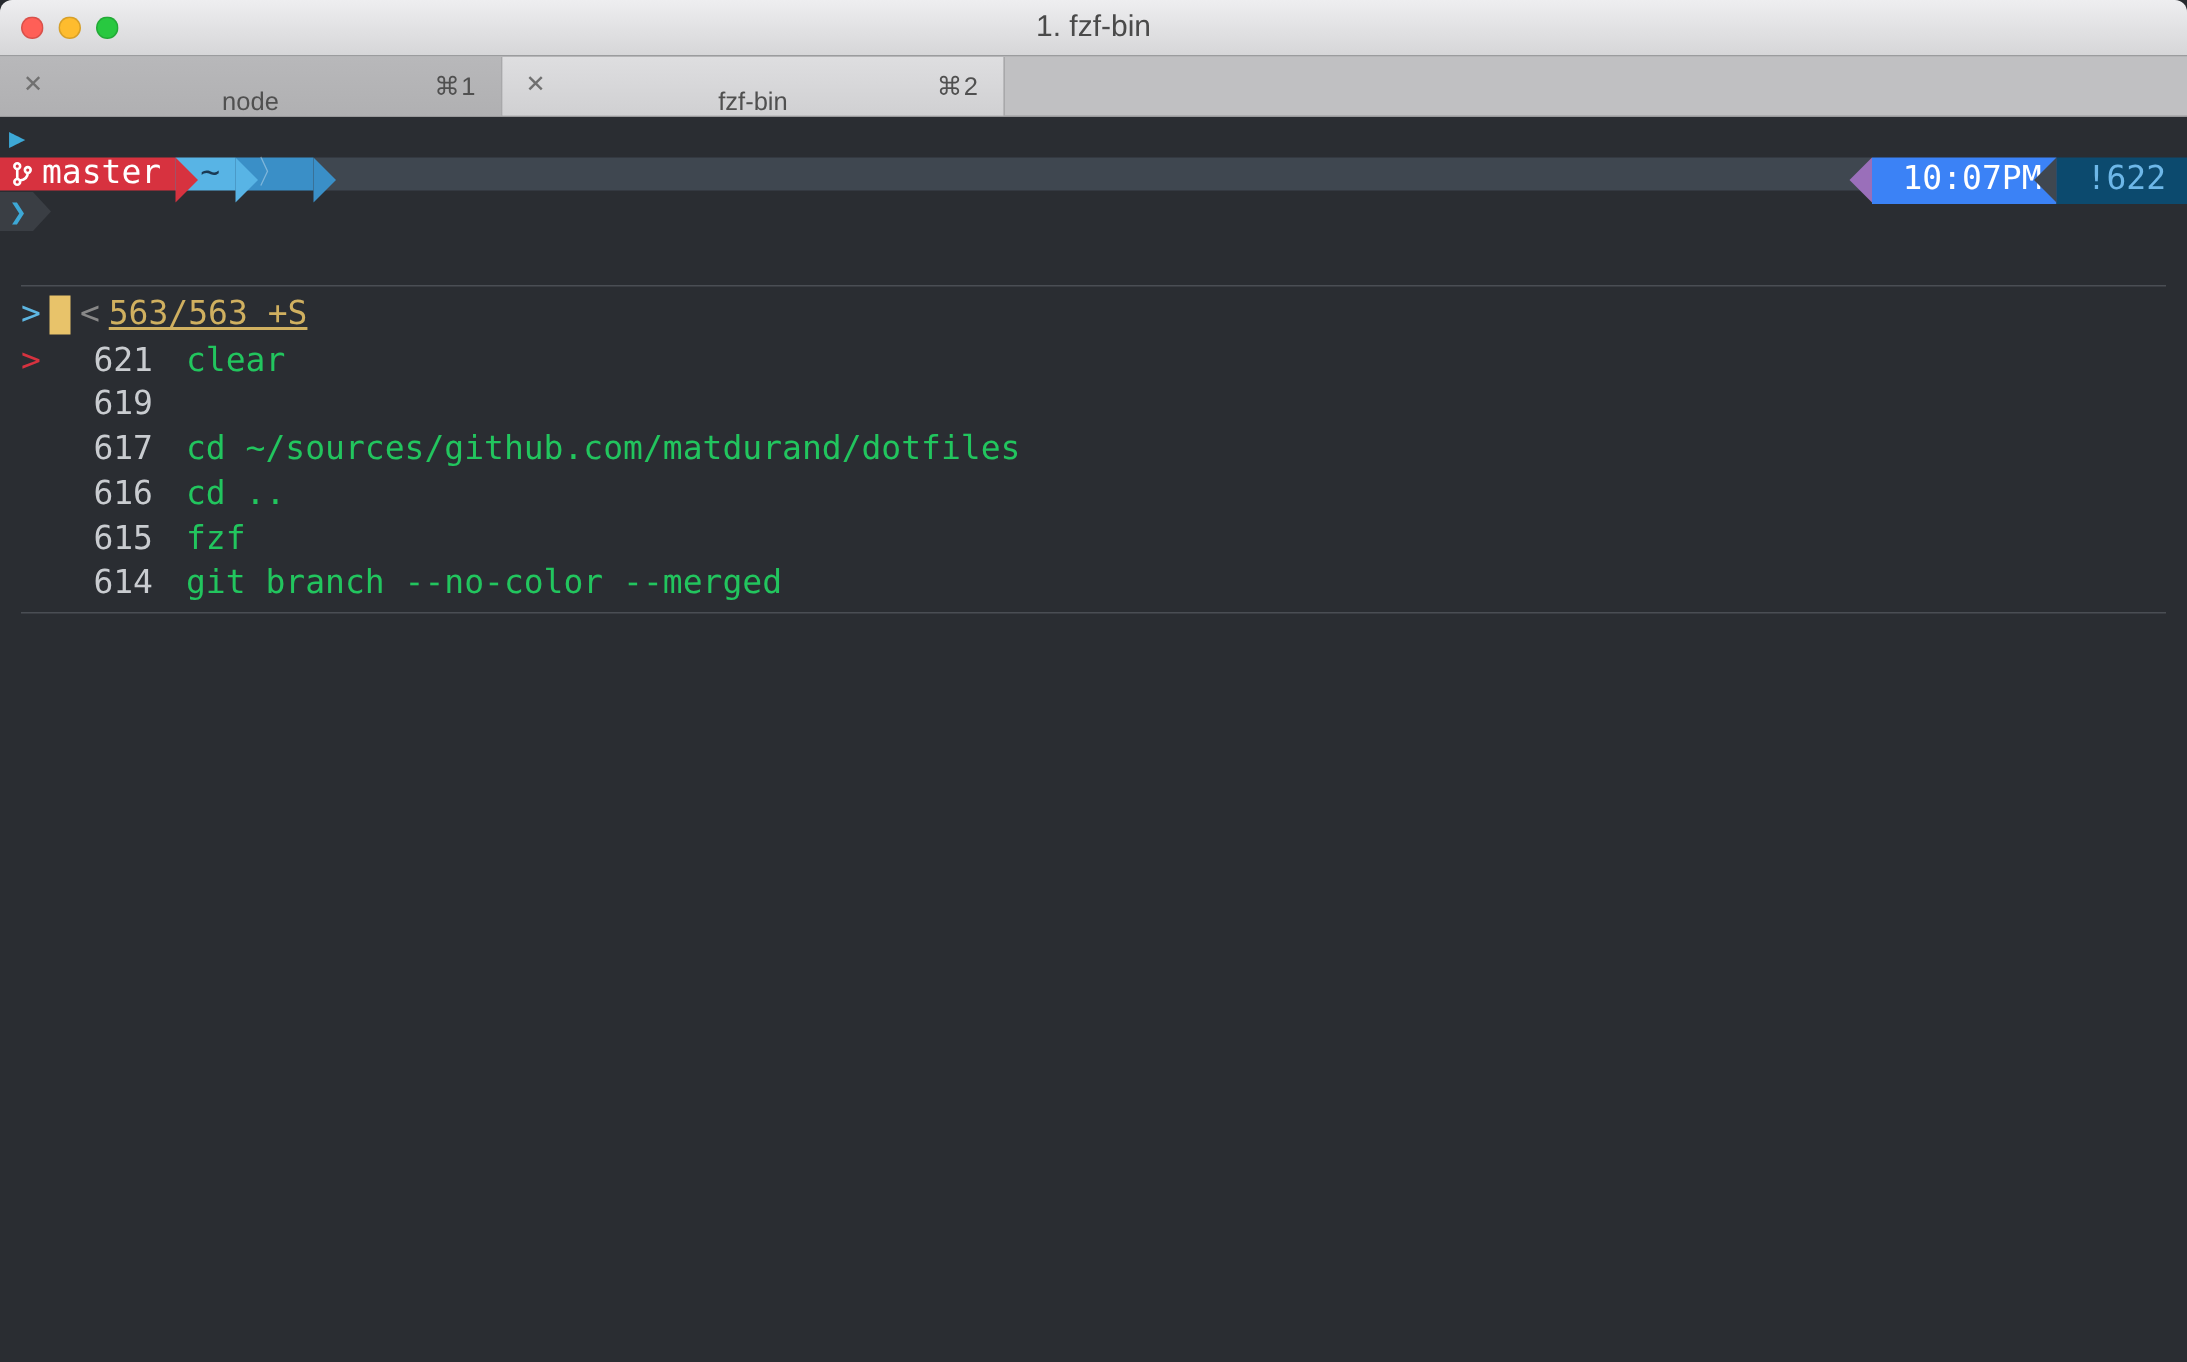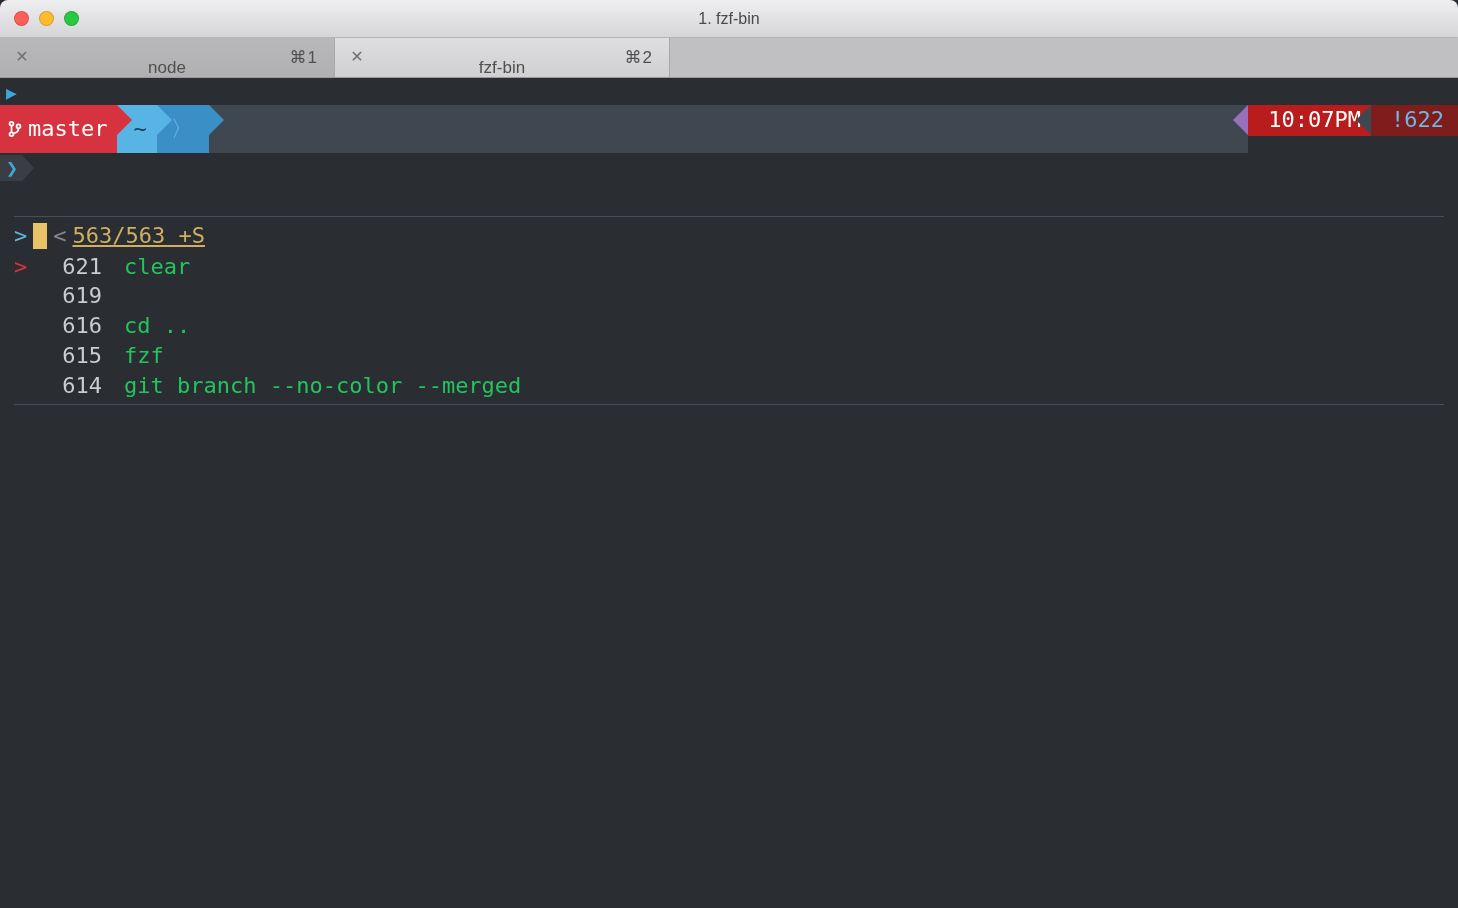--- a/index.html
+++ b/index.html
@@ -35,21 +35,21 @@
   }
   .tl { width: 15px; height: 15px; border-radius: 50%; border:1px solid rgba(0,0,0,0.15);}
   .tl.red { background: #ff5f57; }
   .tl.yellow { background: #febc2e; }
   .tl.green { background: #28c840; }
   .title {
     position: absolute;
     left: 0; right: 0;
     text-align: center;
     font-family: -apple-system, "Helvetica Neue", sans-serif;
-    font-size: 16px;
+    font-size: 20px;
     color: #4a4a4a;
     pointer-events: none;
   }
   .tabs {
     display: flex;
     height: 40px;
     background: #c0c0c2;
     border-bottom: 1px solid #9a9a9c;
   }
   .tab {
@@ -95,21 +95,21 @@
     line-height: 1.4;
   }
   .prompt-indicator {
     color: #3da8d6;
     padding: 2px 0 0 6px;
     font-size: 18px;
   }
   .powerline {
     display: flex;
     align-items: stretch;
-    height: 48px;
+    height: 22px;
     position: relative;
   }
   .seg {
     display: flex;
     align-items: center;
     padding: 0 10px 0 16px;
     position: relative;
     white-space: nowrap;
   }
   .seg::after {
@@ -145,23 +145,23 @@
   }
   .rseg::before {
     content: "";
     position: absolute;
     left: 0;
     top: 0;
     width: 0; height: 0;
     border-top: 15.5px solid transparent;
     border-bottom: 15.5px solid transparent;
   }
-  .rseg-time { background: #b91c1c; color: #fff; }
+  .rseg-time { background: #3b82f6; color: #fff; }
   .rseg-time::before { border-right: 15px solid #9a6fba; left:-15px;}
-  .rseg-hist { background: #7f1d1d; color: #6db7e8; padding-right:14px;}
+  .rseg-hist { background: #0c4a6e; color: #6db7e8; padding-right:14px;}
   .rseg-hist::before { border-right: 15px solid #3f4750; left:-15px;}
 
   .prompt-row {
     background: #3a3e44;
     display:inline-block;
     color:#3da8d6;
     padding: 0 4px 0 6px;
     font-size:20px;
     line-height:26px;
     position:relative;
@@ -295,20 +295,25 @@
         <span class="sel">&gt;</span>
         <span class="num">621</span>
         <span class="cmd">clear</span>
       </div>
       <div class="hist-row">
         <span class="sel"> </span>
         <span class="num">619</span>
       </div>
       <div class="hist-row">
         <span class="sel"> </span>
+        <span class="num">617</span>
+        <span class="cmd">cd ~/sources/github.com/matdurand/dotfiles</span>
+      </div>
+      <div class="hist-row">
+        <span class="sel"> </span>
         <span class="num">616</span>
         <span class="cmd">cd ..</span>
       </div>
       <div class="hist-row">
         <span class="sel"> </span>
         <span class="num">615</span>
         <span class="cmd">fzf</span>
       </div>
       <div class="hist-row">
         <span class="sel"> </span>

